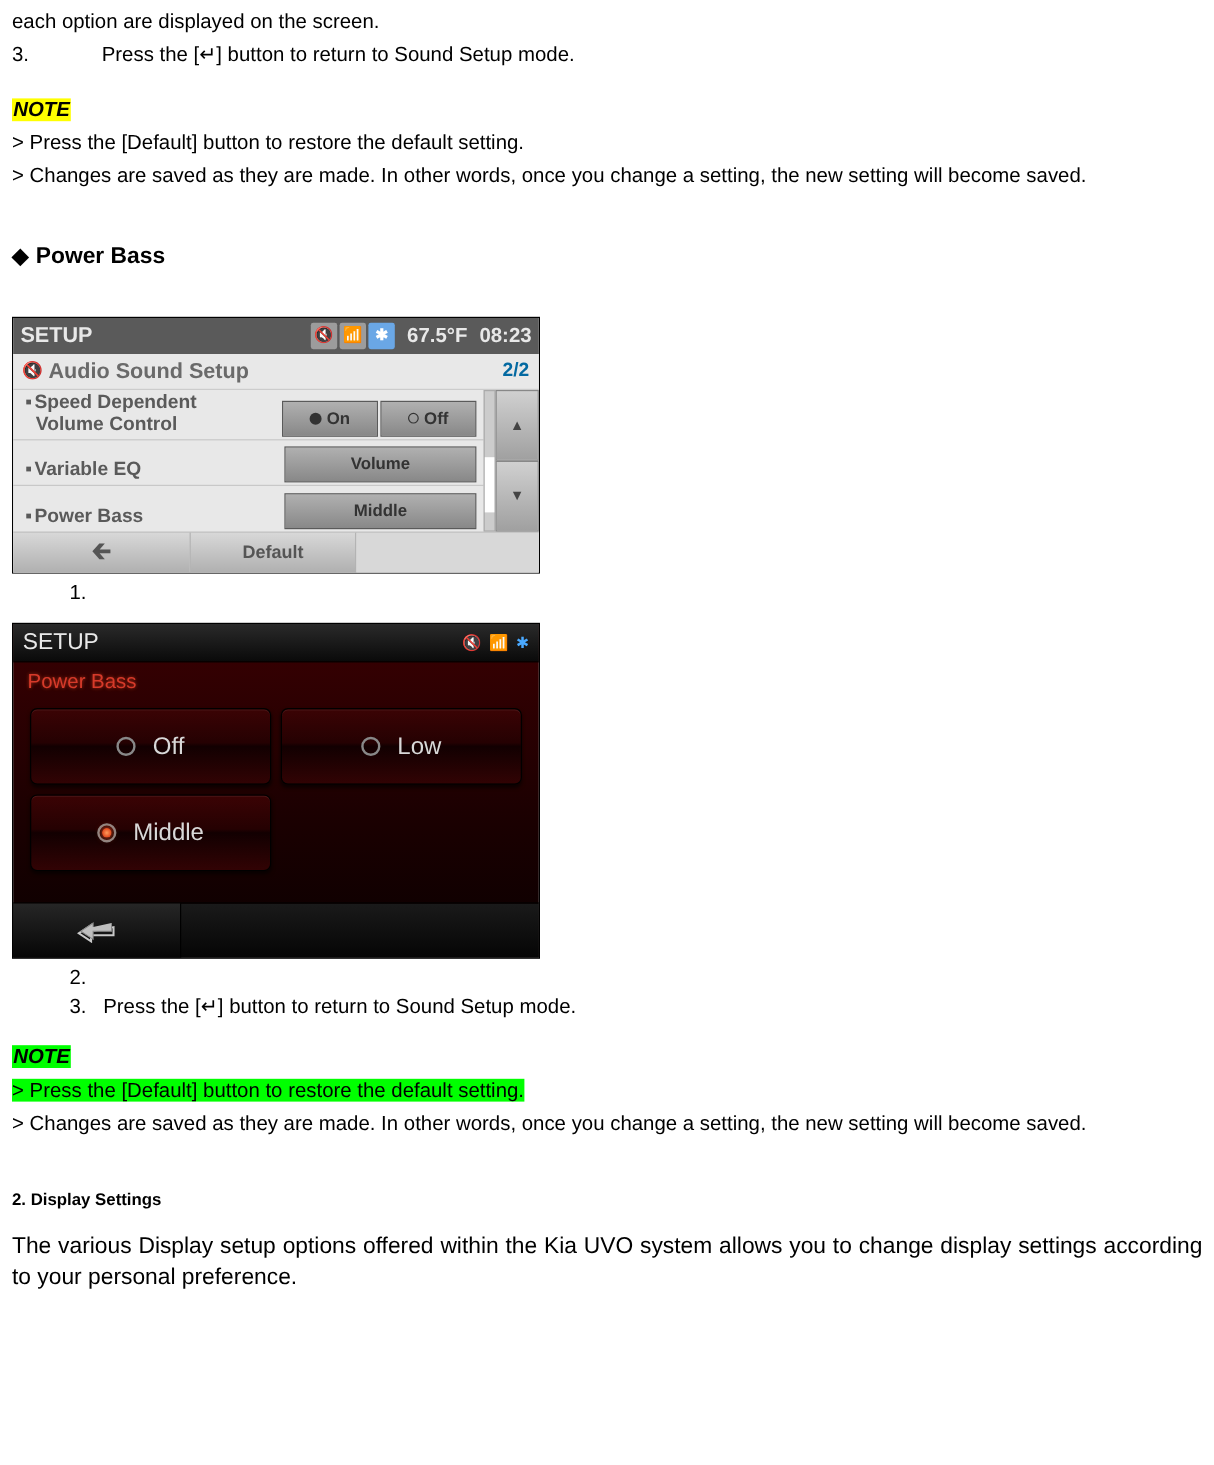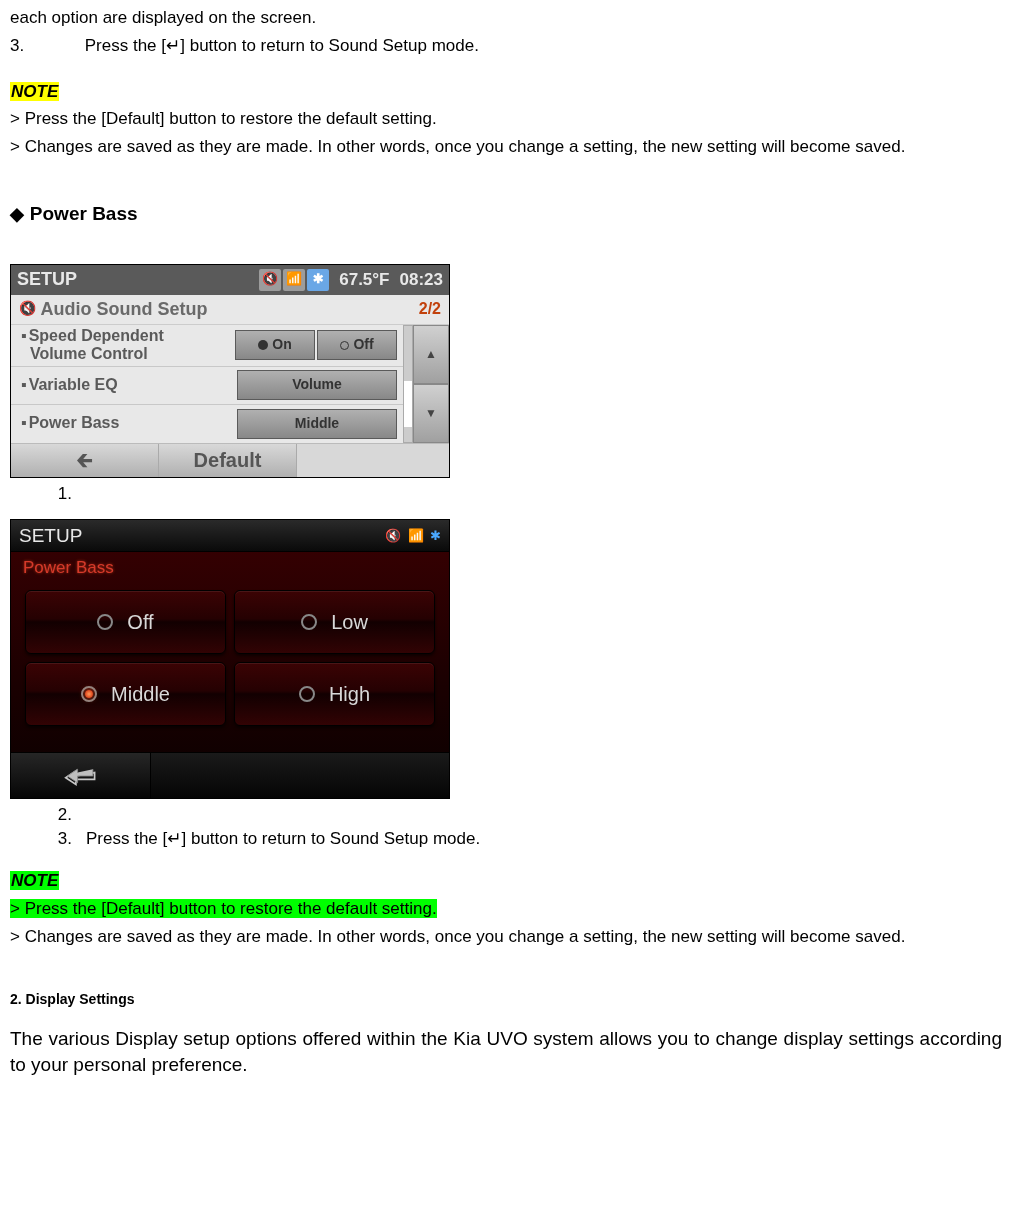--- a/index.html
+++ b/index.html
@@ -69,27 +69,27 @@
 
   .s1-body { background: #e8e8e8; }
   .s1-sub {
     display: flex; align-items: center;
     padding: 2px 8px;
     color: #6a6a6a;
     font-size: 18px;
     border-bottom: 1px solid #ccc;
   }
   .s1-sub-title { flex: 1; display: flex; align-items: center; gap: 4px; }
-  .s1-sub-right { font-size: 16px; color: #c2410c; }
+  .s1-sub-right { font-size: 16px; color: #0369a1; }
   .mute-icon { font-size: 14px; }
 
   .s1-content { display: flex; }
   .s1-list { flex: 1; }
   .s1-row {
-    display: flex; align-items: center;
+    display: flex; align-items: flex-end;
     border-bottom: 1px solid #c8c8c8;
     padding: 2px 6px 2px 10px;
     min-height: 38px;
   }
   .s1-row:last-child { border-bottom: none; }
   .s1-label { flex: 1; color: #5a5a5a; font-size: 16px; line-height: 1.15; }
   .s1-label .bullet { margin-right: 2px; }
   .s1-controls { display: flex; gap: 2px; }
   .s1-btn {
     background: linear-gradient(#b0b0b0,#888);
@@ -122,21 +122,21 @@
   .s1-footer {
     background: #e0e0e0;
     border-top: 1px solid #bbb;
     display: flex;
     height: 34px;
   }
   .s1-foot-btn {
     background: linear-gradient(#d8d8d8,#b0b0b0);
     border-right: 1px solid #aaa;
     display: flex; align-items: center; justify-content: center;
-    font-size: 20px; color: #555;
+    font-size: 15px; color: #555;
   }
   .s1-back { width: 148px; font-size: 20px; }
   .s1-default { width: 138px; }
   .s1-rest { flex: 1; background: #d8d8d8; }
 
   
   .shot2 {
     width: 440px;
     height: 280px;
     background: linear-gradient(180deg,#3a0002 0%,#1a0001 60%, #0a0000 100%);
@@ -332,24 +332,20 @@
         <span>Off</span>
       </div>
     <div class="s2-btn">
         <span class="s2-radio"></span>
         <span>Low</span>
       </div>
     <div class="s2-btn">
         <span class="s2-radio on"></span>
         <span>Middle</span>
       </div>
-    <div class="s2-btn">
-        <span class="s2-radio"></span>
-        <span>High</span>
-      </div>
   </div>
   <div class="s2-footer">
     <div class="s2-back">
       <svg class="s2-arrow-svg" viewBox="0 0 40 24">
         <path d="M36 6 L36 14 L14 14 L14 20 L2 12 L14 4 L14 10 Z" fill="none" stroke="#c8c8c8" stroke-width="2" transform="translate(0,2)"></path>
         <path d="M34 4 L34 12 L16 12 L16 20 L4 12 L16 4 L16 8" fill="#bfbfbf" stroke="#888" stroke-width="1"></path>
       </svg>
     </div>
   </div>
 </div>

